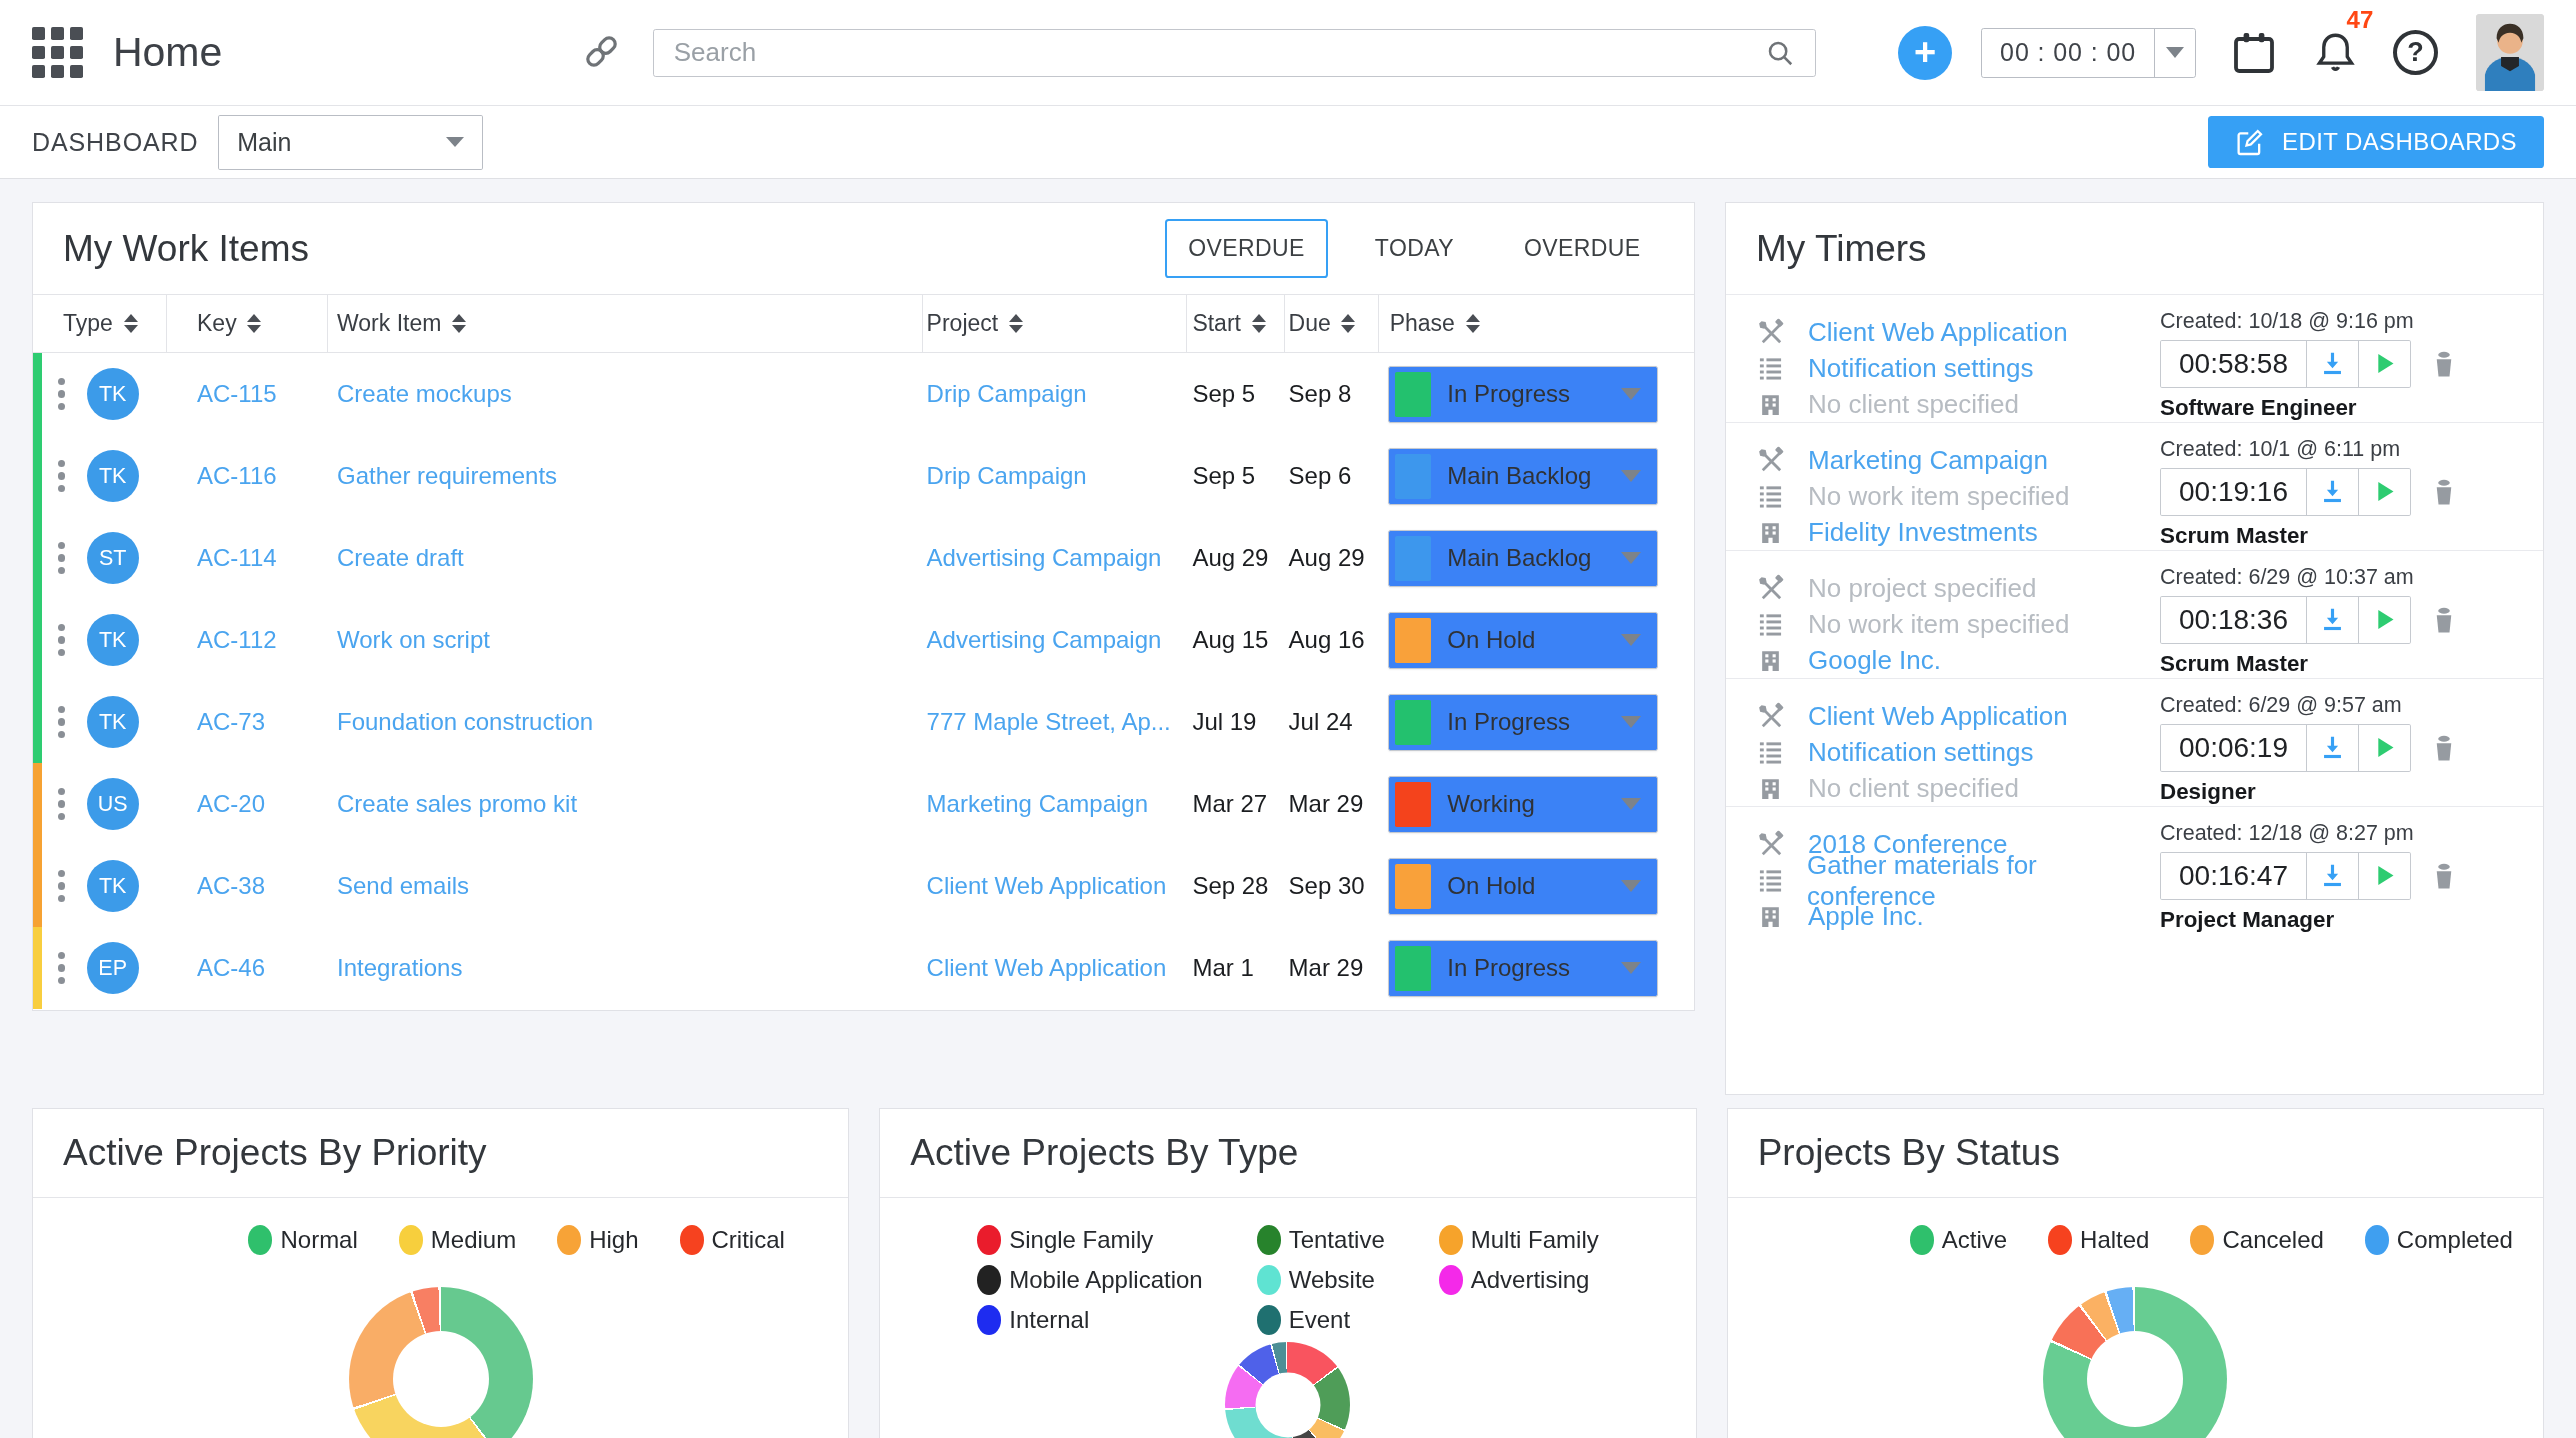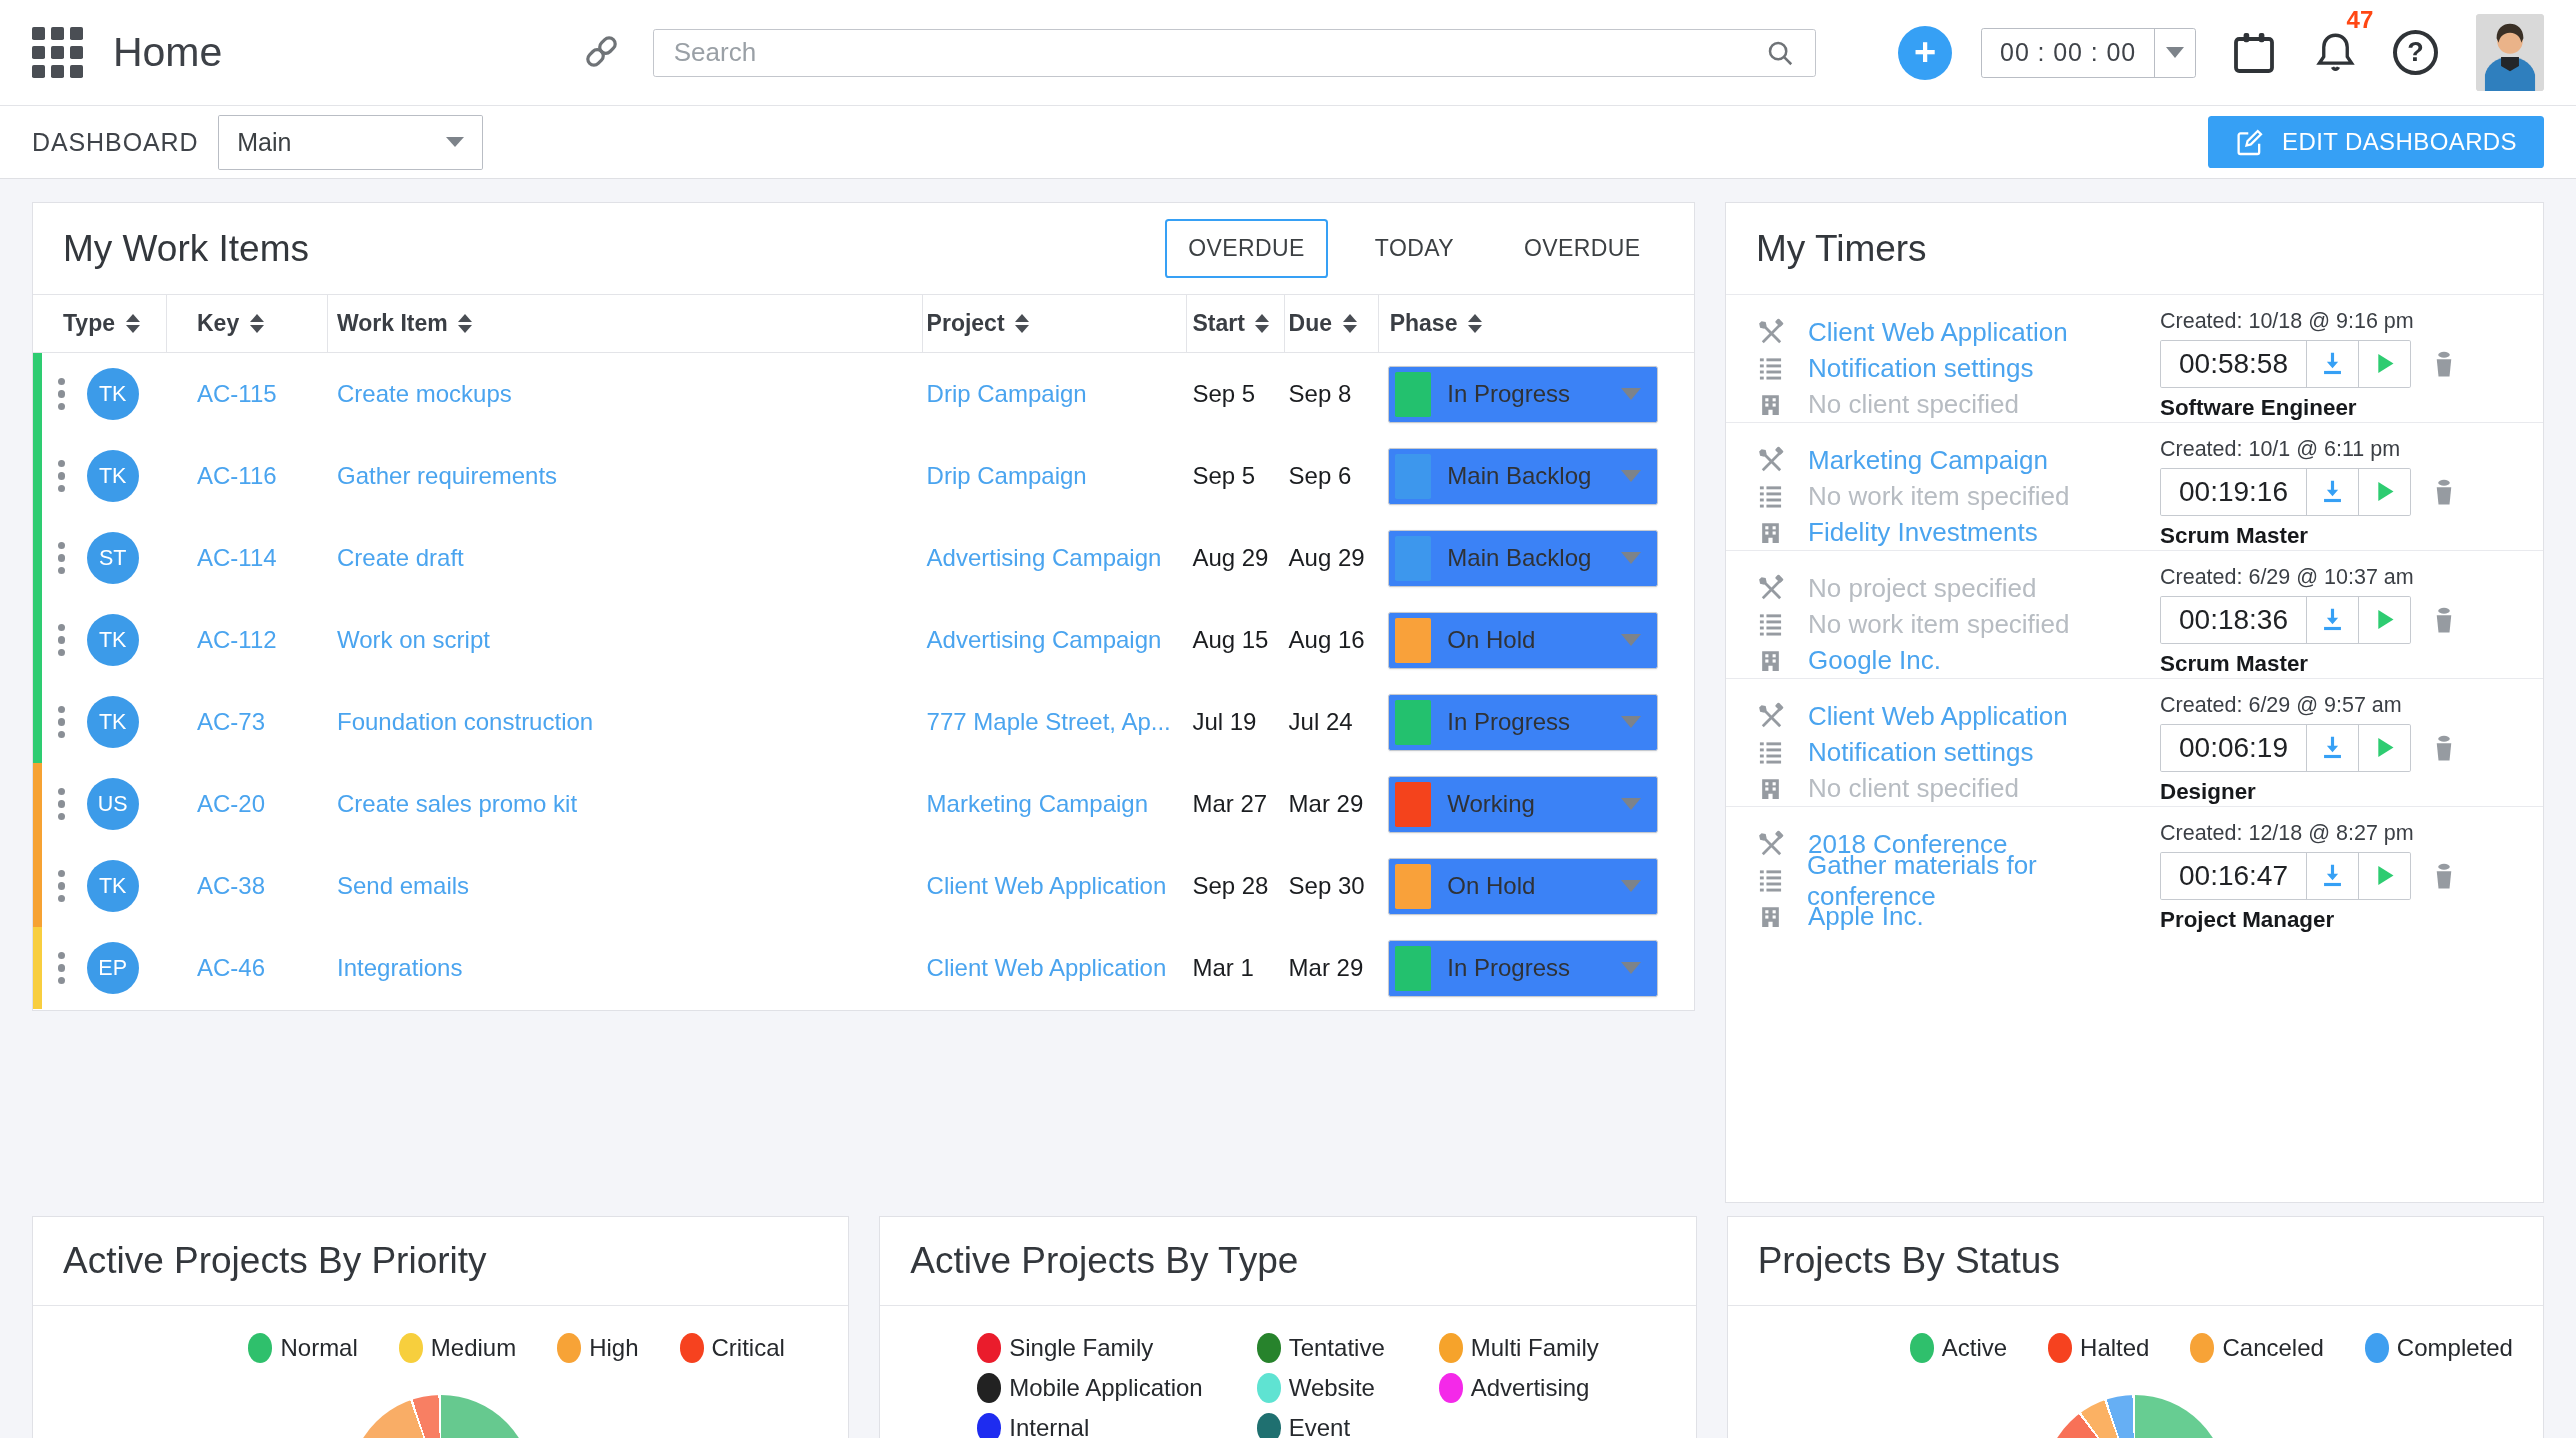--- a/index.html
+++ b/index.html
@@ -34,31 +34,31 @@
   .dash-select .sval { flex:1; font-size:25px; color:#3c4043; }
   .dash-select .caret-down { border-left-width:9px; border-right-width:9px; border-top-width:10.7px; }
   .edit-dash-btn { margin-left:auto; height:52px; background:#36a0f5; color:#fff; border:none; border-radius:3.6px; display:flex; align-items:center; padding:0 27px; font-size:24px; letter-spacing:0.4px; font-family:inherit; cursor:pointer; }
   .edit-dash-btn svg { margin-right:18px; }
 
   
   .content { padding:23px 32px 0 32px; }
   .row-top { display:flex; gap:30px; }
   .panel { background:#fff; border:0.9px solid #e0e1e6; }
   .wi-panel { width:1663px; height:809px; }
-  .tm-panel { flex:1; height:1001px; }
+  .tm-panel { flex:1; height:893px; }
   .panel-head { height:91px; display:flex; align-items:center; padding:0 30px; }
   .panel-title { font-size:37px; color:#33373c; font-weight:400; }
 
   
   .tabs { margin-left:auto; display:flex; align-items:center; }
   .tab { font-size:23px; color:#3c4043; letter-spacing:0.4px; padding:14.3px 21.5px; margin-left:23px; cursor:pointer; border:2.7px solid transparent; border-radius:3.6px; }
   .tab.active { border-color:#36a0f5; }
   .wi-grid { display:grid; grid-template-columns:134px 161px 595px 264px 98px 94px 1fr; align-items:center; }
   .wi-head { height:59px; border-top:0.9px solid #e3e4e8; border-bottom:0.9px solid #e3e4e8; }
-  .wi-head .hcell { display:flex; align-items:center; font-size:23px; color:#3a3e44; font-weight:700; height:100%; border-right:0.9px solid #e3e4e8; }
+  .wi-head .hcell { display:flex; align-items:center; font-size:23px; color:#3a3e44; font-weight:400; height:100%; border-right:0.9px solid #e3e4e8; }
   .wi-head .hcell:last-child { border-right:none; }
   .sort { display:inline-flex; flex-direction:column; gap:3.6px; margin-left:10.7px; }
   .sort::before { content:""; width:0; height:0; border-left:7.2px solid transparent; border-right:7.2px solid transparent; border-bottom:8px solid #4a4e54; }
   .sort::after { content:""; width:0; height:0; border-left:7.2px solid transparent; border-right:7.2px solid transparent; border-top:8px solid #4a4e54; }
   .p-type { padding-left:30px; } .p-key { padding-left:30px; } .p-item { padding-left:9px; }
   .p-project { padding-left:3.6px; } .p-start { padding-left:5.4px; } .p-due { padding-left:3.6px; } .p-phase { padding-left:10.7px; }
   .wi-row { position:relative; height:82px; }
   .wi-row .strip { position:absolute; left:0; top:0; bottom:0; width:9px; }
   .cell-type { display:flex; align-items:center; padding-left:25px; }
   .kebab { display:flex; flex-direction:column; gap:5.4px; cursor:grab; }

